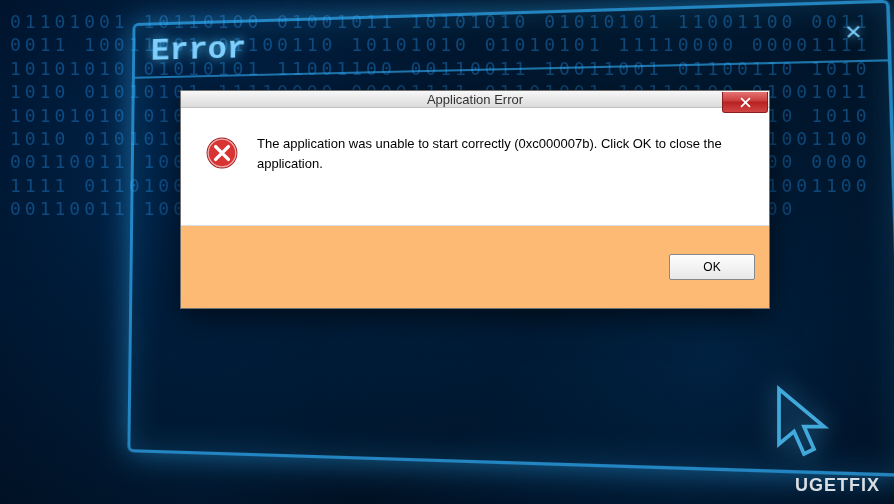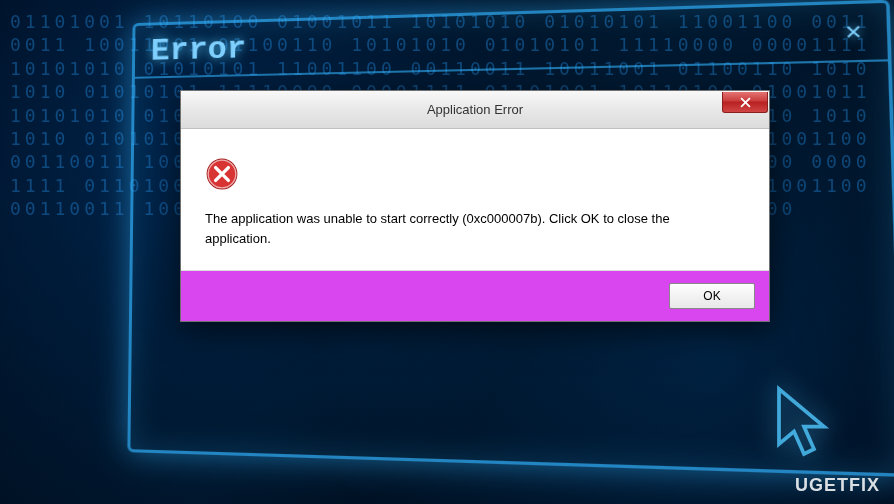--- a/index.html
+++ b/index.html
@@ -105,21 +105,21 @@
       position: absolute;
       left: 180px;
       top: 90px;
       width: 590px;
       background: #fff;
       border: 1px solid #707070;
       box-shadow: 0 8px 30px rgba(0,0,0,0.6);
       font-size: 12px;
     }
     .dialog-titlebar {
-      height: 38px;
+      height: 17px;
       background: linear-gradient(to bottom, #f8f8f8 0%, #e8e8e8 50%, #dcdcdc 100%);
       border-bottom: 1px solid #c0c0c0;
       display: flex;
       align-items: center;
       justify-content: center;
       position: relative;
     }
     .dialog-title {
       color: #333;
       font-size: 13px;
@@ -135,46 +135,46 @@
       border-top: none;
       border-radius: 0 0 3px 3px;
       display: flex;
       align-items: center;
       justify-content: center;
       cursor: pointer;
     }
     .dialog-close svg { width: 11px; height: 11px; }
     
     .dialog-body {
-      padding: 26px 24px 22px 24px;
+      padding: 26px 24px 36px 24px;
       display: flex;
       gap: 18px;
       align-items: flex-start;
       background: #fff;
-      flex-direction: column;
     }
     .error-icon {
       width: 34px;
       height: 34px;
       flex-shrink: 0;
       margin-top: 2px;
     }
     .dialog-message {
       color: #000;
       font-size: 13px;
       line-height: 1.5;
       padding-right: 10px;
     }
     
     .dialog-footer {
-      background: #d946ef;
+      background: #fdba74;
       border-top: 1px solid #ddd;
-      padding: 12px 14px;
+      padding: 28px 14px;
       display: flex;
       justify-content: flex-end;
+      margin-top: 16px;
     }
     .dialog-button {
       min-width: 86px;
       height: 26px;
       background: linear-gradient(to bottom, #fdfdfd, #e8e8e8);
       border: 1px solid #888;
       border-radius: 2px;
       font-size: 12px;
       cursor: pointer;
       font-family: inherit;

